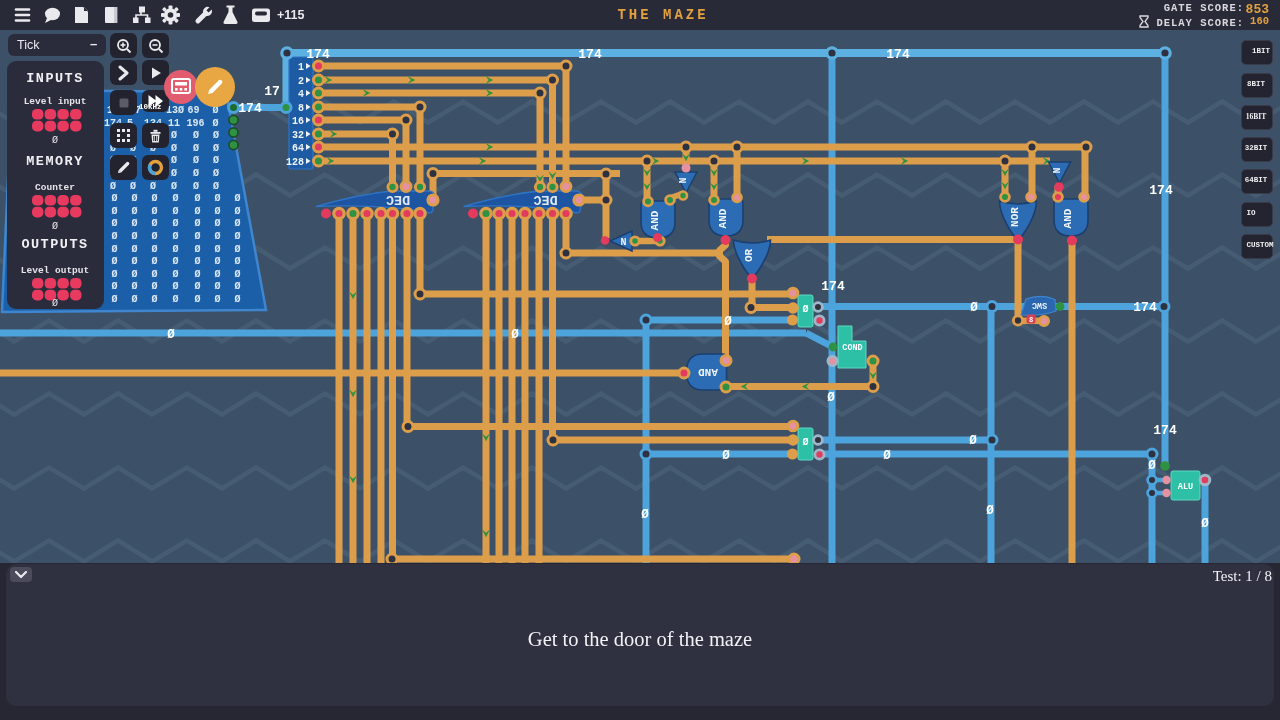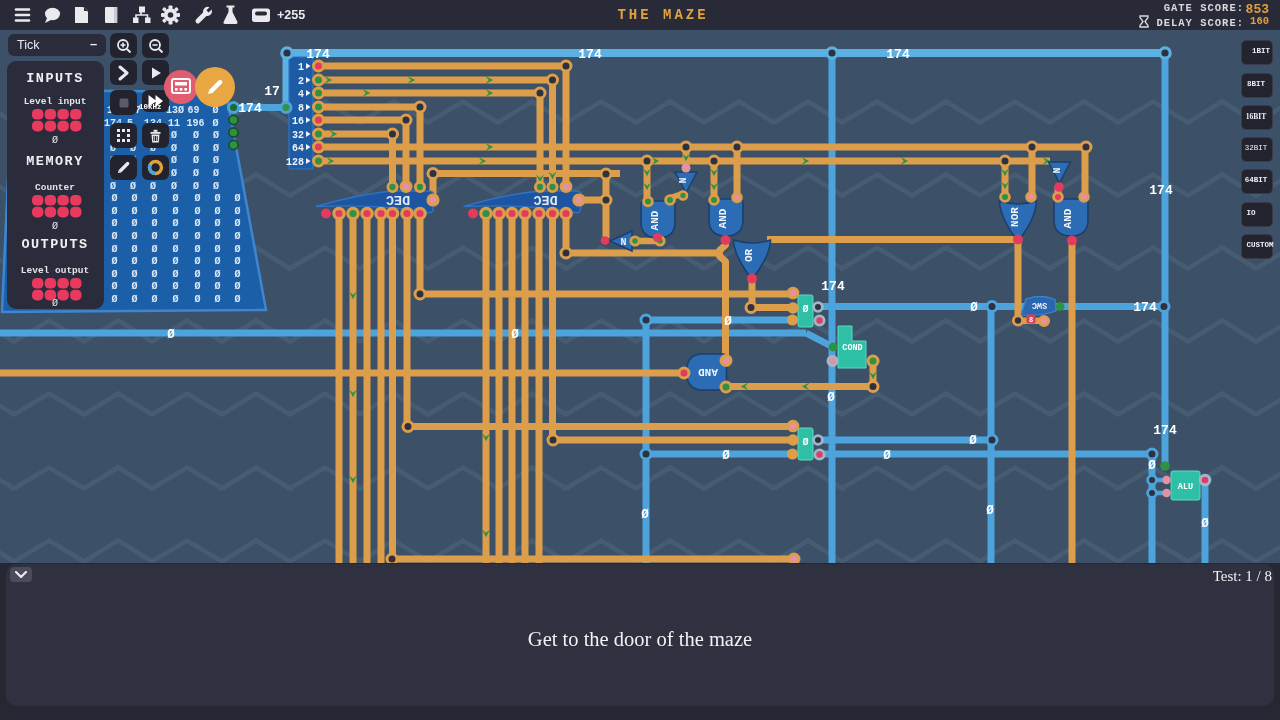--- a/index.html
+++ b/index.html
@@ -465,21 +465,21 @@
     </g>
 <g fill="#e9e9ee">
       <path d="M228.5,6.5 L232.5,6.5 L232.5,12 L237.5,22 A1.6,1.6 0 0 1 236,24 L225,24 A1.6,1.6 0 0 1 223.5,22 L228.5,12 Z"></path>
       <line x1="226.5" y1="6.5" x2="234.5" y2="6.5" stroke="#e9e9ee" stroke-width="2"></line>
     </g>
 <g fill="#e9e9ee">
       <path d="M252,11 Q252,8.5 254.5,8.5 L267.5,8.5 Q270,8.5 270,11 L270,20 Q270,22 267.5,22 L254.5,22 Q252,22 252,20 Z"></path>
       <rect x="255" y="11.5" width="12" height="4" rx="2" fill="#292a37"></rect>
     </g>
 </svg>
-<div class="abs" style="left:277px;top:8px;color:#e9e9ee;font-size:12.5px;font-weight:bold;">+255</div>
+<div class="abs" style="left:277px;top:8px;color:#e9e9ee;font-size:12.5px;font-weight:bold;">+115</div>
 <div class="abs mono" style="left:0;top:7px;width:1280px;text-align:center;color:#e2a13f;font-size:14px;font-weight:bold;letter-spacing:3px;padding-left:23px;">THE MAZE</div>
 <div class="abs mono" style="right:36px;top:2px;color:#d9d9df;font-size:10.5px;font-weight:bold;letter-spacing:1px;">GATE SCORE:</div>
 <div class="abs mono" style="right:11px;top:2px;color:#e2a13f;font-size:13px;font-weight:bold;">853</div>
 <div class="abs mono" style="right:36px;top:15px;color:#d9d9df;font-size:10.5px;font-weight:bold;letter-spacing:1px;"><svg width="10" height="13" viewBox="0 0 10 13" style="vertical-align:-2px">
       <path d="M1,1 L9,1 L9,2.5 L6,6.5 L9,10.5 L9,12 L1,12 L1,10.5 L4,6.5 L1,2.5 Z" fill="none" stroke="#d9d9df" stroke-width="1.3"></path>
     </svg> DELAY SCORE:</div>
 <div class="abs mono" style="right:11px;top:15px;color:#e2a13f;font-size:10.5px;font-weight:bold;">160</div>
 
 <div class="abs" style="left:8px;top:34px;width:98px;height:22px;background:#2b2c3b;border-radius:6px;"></div>
 <div class="abs" style="left:17px;top:38px;color:#e9e9ee;font-size:12.5px;">Tick</div>
@@ -617,21 +617,21 @@
     </g>
   </svg>
 
 <div class="abs" style="left:1241px;top:40px;width:30px;height:23px;background:#23242f;border-radius:5px;border:1px solid #3a3b48;"></div>
 <div class="abs mono" style="left:1241px;top:47px;width:40px;text-align:center;color:#f0f0f4;font-size:7.5px;font-weight:bold;">1BIT</div>
 <div class="abs" style="left:1241px;top:73px;width:30px;height:23px;background:#23242f;border-radius:5px;border:1px solid #3a3b48;"></div>
 <div class="abs mono" style="left:1241px;top:80px;width:30px;text-align:center;color:#f0f0f4;font-size:7.5px;font-weight:bold;">8BIT</div>
 <div class="abs" style="left:1241px;top:105px;width:30px;height:23px;background:#23242f;border-radius:5px;border:1px solid #3a3b48;"></div>
 <div class="abs mono" style="left:1241px;top:112px;width:30px;text-align:center;color:#f0f0f4;font-size:7.5px;font-weight:bold;font-family:Liberation Serif, serif;">16BIT</div>
 <div class="abs" style="left:1241px;top:137px;width:30px;height:23px;background:#23242f;border-radius:5px;border:1px solid #3a3b48;"></div>
-<div class="abs mono" style="left:1241px;top:144px;width:30px;text-align:center;color:#f0f0f4;font-size:7.5px;font-weight:normal;">32BIT</div>
+<div class="abs mono" style="left:1241px;top:144px;width:30px;text-align:center;color:#f0f0f4;font-size:7.5px;font-weight:bold;">32BIT</div>
 <div class="abs" style="left:1241px;top:169px;width:30px;height:23px;background:#23242f;border-radius:5px;border:1px solid #3a3b48;"></div>
 <div class="abs mono" style="left:1241px;top:176px;width:30px;text-align:center;color:#f0f0f4;font-size:7.5px;font-weight:bold;">64BIT</div>
 <div class="abs" style="left:1241px;top:202px;width:30px;height:23px;background:#23242f;border-radius:5px;border:1px solid #3a3b48;"></div>
 <div class="abs mono" style="left:1241px;top:209px;width:20px;text-align:center;color:#f0f0f4;font-size:7.5px;font-weight:bold;">IO</div>
 <div class="abs" style="left:1241px;top:234px;width:30px;height:23px;background:#23242f;border-radius:5px;border:1px solid #3a3b48;"></div>
 <div class="abs mono" style="left:1241px;top:241px;width:38px;text-align:center;color:#f0f0f4;font-size:7.5px;font-weight:bold;">CUSTOM</div>
 
 <div class="abs" style="left:0;top:563px;width:1280px;height:157px;background:#262733;"></div>
 <div class="abs" style="left:6px;top:564px;width:1268px;height:142px;background:#2f3040;border-radius:10px;"></div>
 <div class="abs" style="left:10px;top:567px;width:22px;height:15px;background:#4b4b5c;border-radius:4px;"></div>

